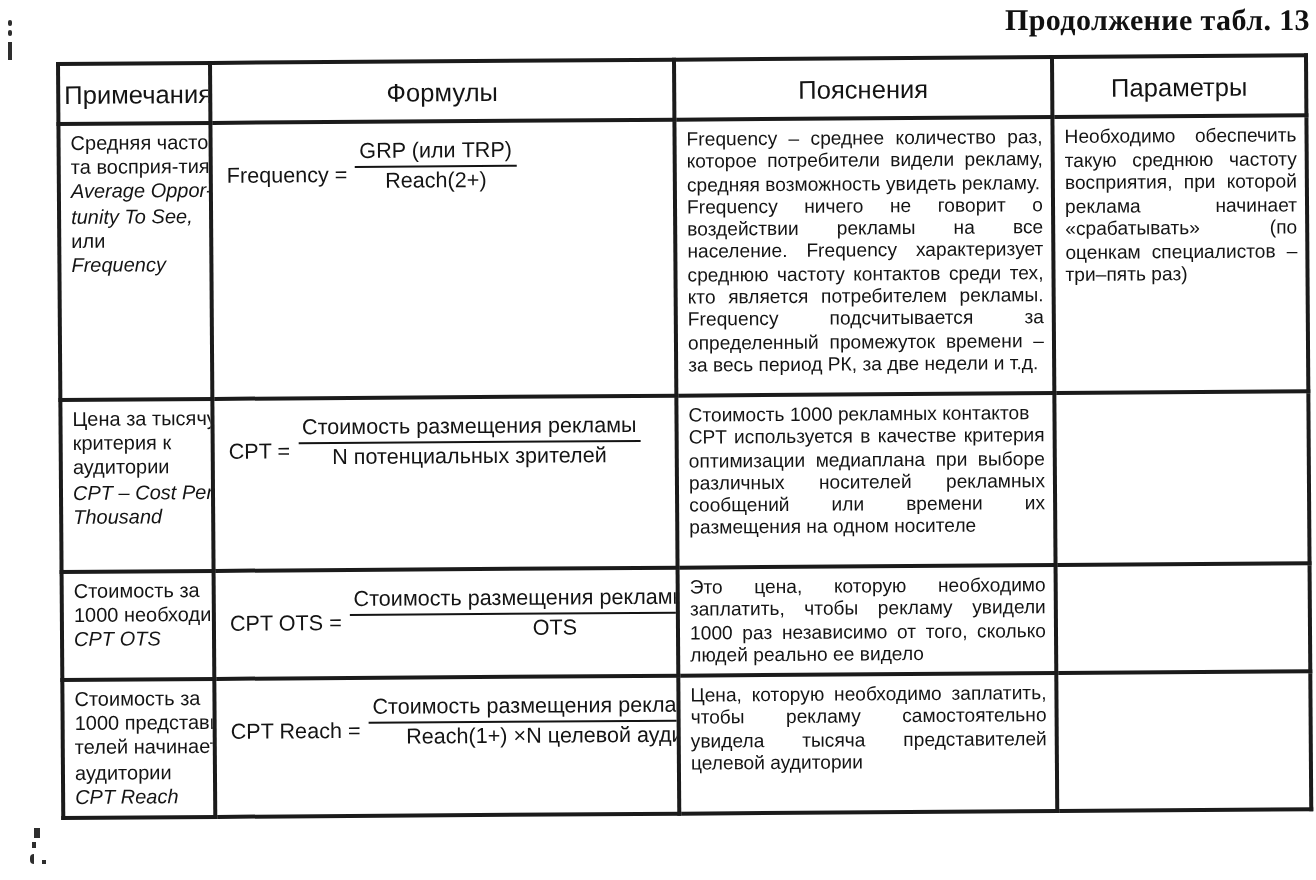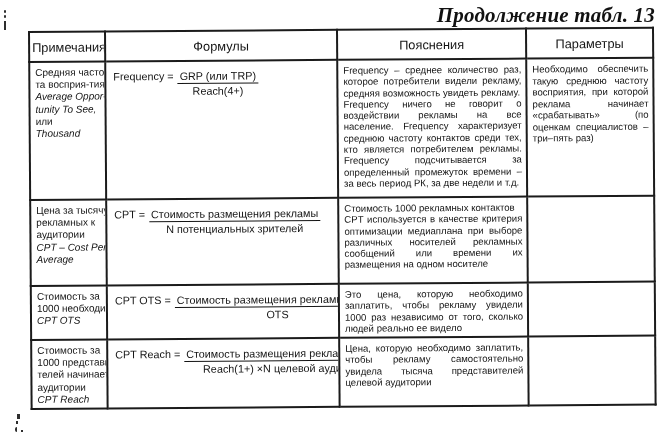--- a/index.html
+++ b/index.html
@@ -8,22 +8,22 @@
     background:#ffffff;
     font-family:"Liberation Sans", sans-serif;
     color:#141414;
     -webkit-font-smoothing:antialiased;
   }
   .page { position:relative; width:658px; height:440px; background:#fff; overflow:hidden; }
 
   .caption {
     position:absolute; top:3px; right:3px;
     font-family:"Liberation Serif", serif;
-    font-style:italic; font-weight:bold;
-    font-size:21px; color:#111;
+    font-weight:bold;
+    font-size:15px; color:#111;
     letter-spacing:.2px;
   }
 
   table.tbl {
     position:absolute; left:28px; top:31px;
     width:624px;
     border-collapse:collapse; table-layout:fixed;
     transform:rotate(-0.4deg); transform-origin:0 0;
   }
   .tbl th, .tbl td {
@@ -41,21 +41,21 @@
   tr.r2 { height:86px; }
   tr.r3 { height:54px; }
   tr.r4 { height:65px; }
 
   td.param { font-size:10px; line-height:12.2px; padding:4px 2px 2px 5px; }
   td.param .pline { white-space:nowrap; }
   td.param .it { font-style:italic; }
 
   td.formula { font-size:10.8px; padding:8px 2px 2px 7px; }
   .frm { display:flex; align-items:flex-start; white-space:nowrap; }
-  .frm .lhs { margin-right:4px; }
+  .frm .lhs { margin-right:4px;margin-top:12px; }
   .frac { display:inline-block; text-align:center; }
   .frac .num { display:block; border-bottom:1.3px solid #141414; padding:0 2px 1px 2px; }
   .frac .den { display:block; padding-top:1px; }
 
   td.expl { font-size:9.6px; line-height:11.3px; text-align:justify; padding:4px 4px 2px 5px; }
   td.expl p { margin:0; }
   td.note { font-size:9.6px; line-height:11.5px; text-align:justify; padding:4px 4px 2px 5px; }
   td.note p { margin:0; }
 
   .art { position:absolute; background:#2e2e2e; }
@@ -92,47 +92,47 @@
     </thead>
     <tbody>
 
       <tr class="r1">
         <td class="param">
           <div class="pline">Средняя часто-</div>
           <div class="pline">та восприя-тия</div>
           <div class="pline it">Average Oppor-</div>
           <div class="pline it">tunity To See,</div>
           <div class="pline">или</div>
-          <div class="pline it">Thousand</div>
+          <div class="pline it">Frequency</div>
         </td>
         <td class="formula">
           <div class="frm">
             <span class="lhs">Frequency =</span>
             <span class="frac">
               <span class="num">GRP (или TRP)</span>
-              <span class="den">Reach(4+)</span>
+              <span class="den">Reach(2+)</span>
             </span>
           </div>
         </td>
         <td class="expl">
           <p>Frequency – среднее количество раз, которое потребители видели рекламу, средняя возможность увидеть рекламу.</p>
           <p>Frequency ничего не говорит о воздействии рекламы на все население. Frequency характеризует среднюю частоту контактов среди тех, кто является потребителем рекламы. Frequency подсчитывается за определенный промежуток времени – за весь период РК, за две недели и т.д.</p>
         </td>
         <td class="note">
           <p>Необходимо обеспечить такую среднюю частоту восприятия, при которой реклама начинает «срабатывать» (по оценкам специалистов – три–пять раз)</p>
         </td>
       </tr>
 
       <tr class="r2">
         <td class="param">
           <div class="pline">Цена за тысячу</div>
-          <div class="pline">рекламных к</div>
+          <div class="pline">критерия к</div>
           <div class="pline">аудитории</div>
           <div class="pline it">CPT – Cost Per</div>
-          <div class="pline it">Average</div>
+          <div class="pline it">Thousand</div>
         </td>
         <td class="formula">
           <div class="frm">
             <span class="lhs">CPT =</span>
             <span class="frac">
               <span class="num">Стоимость размещения рекламы</span>
               <span class="den">N потенциальных зрителей</span>
             </span>
           </div>
         </td>

